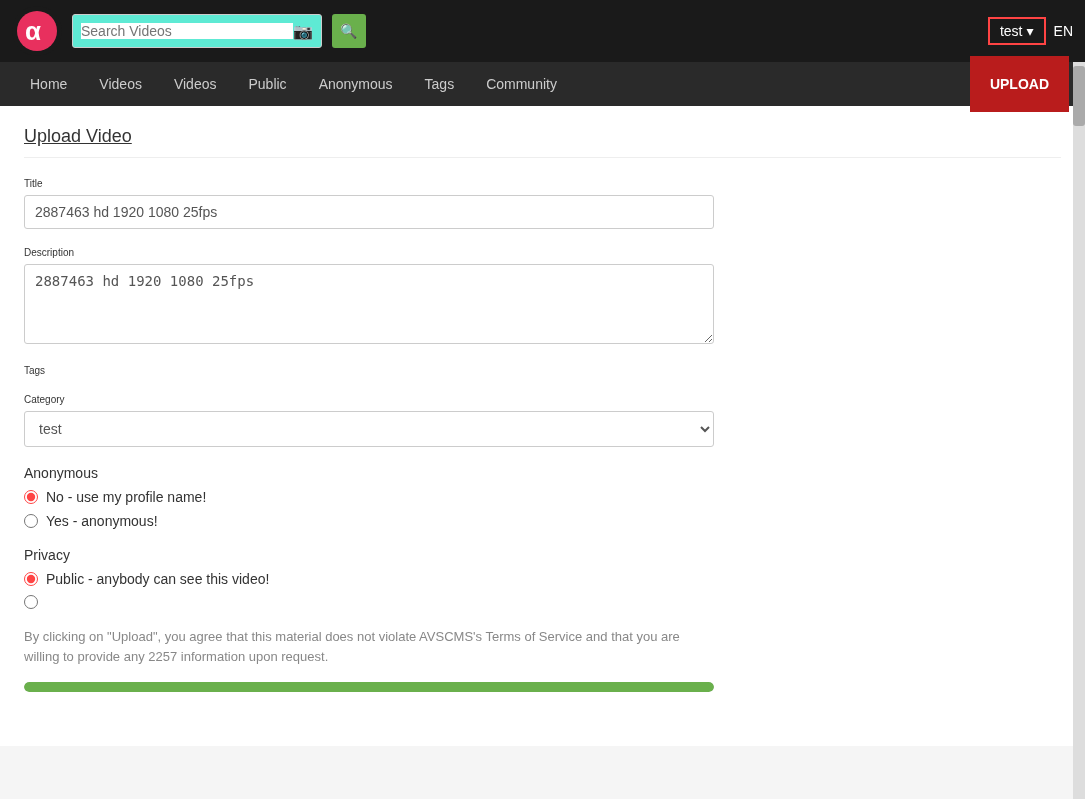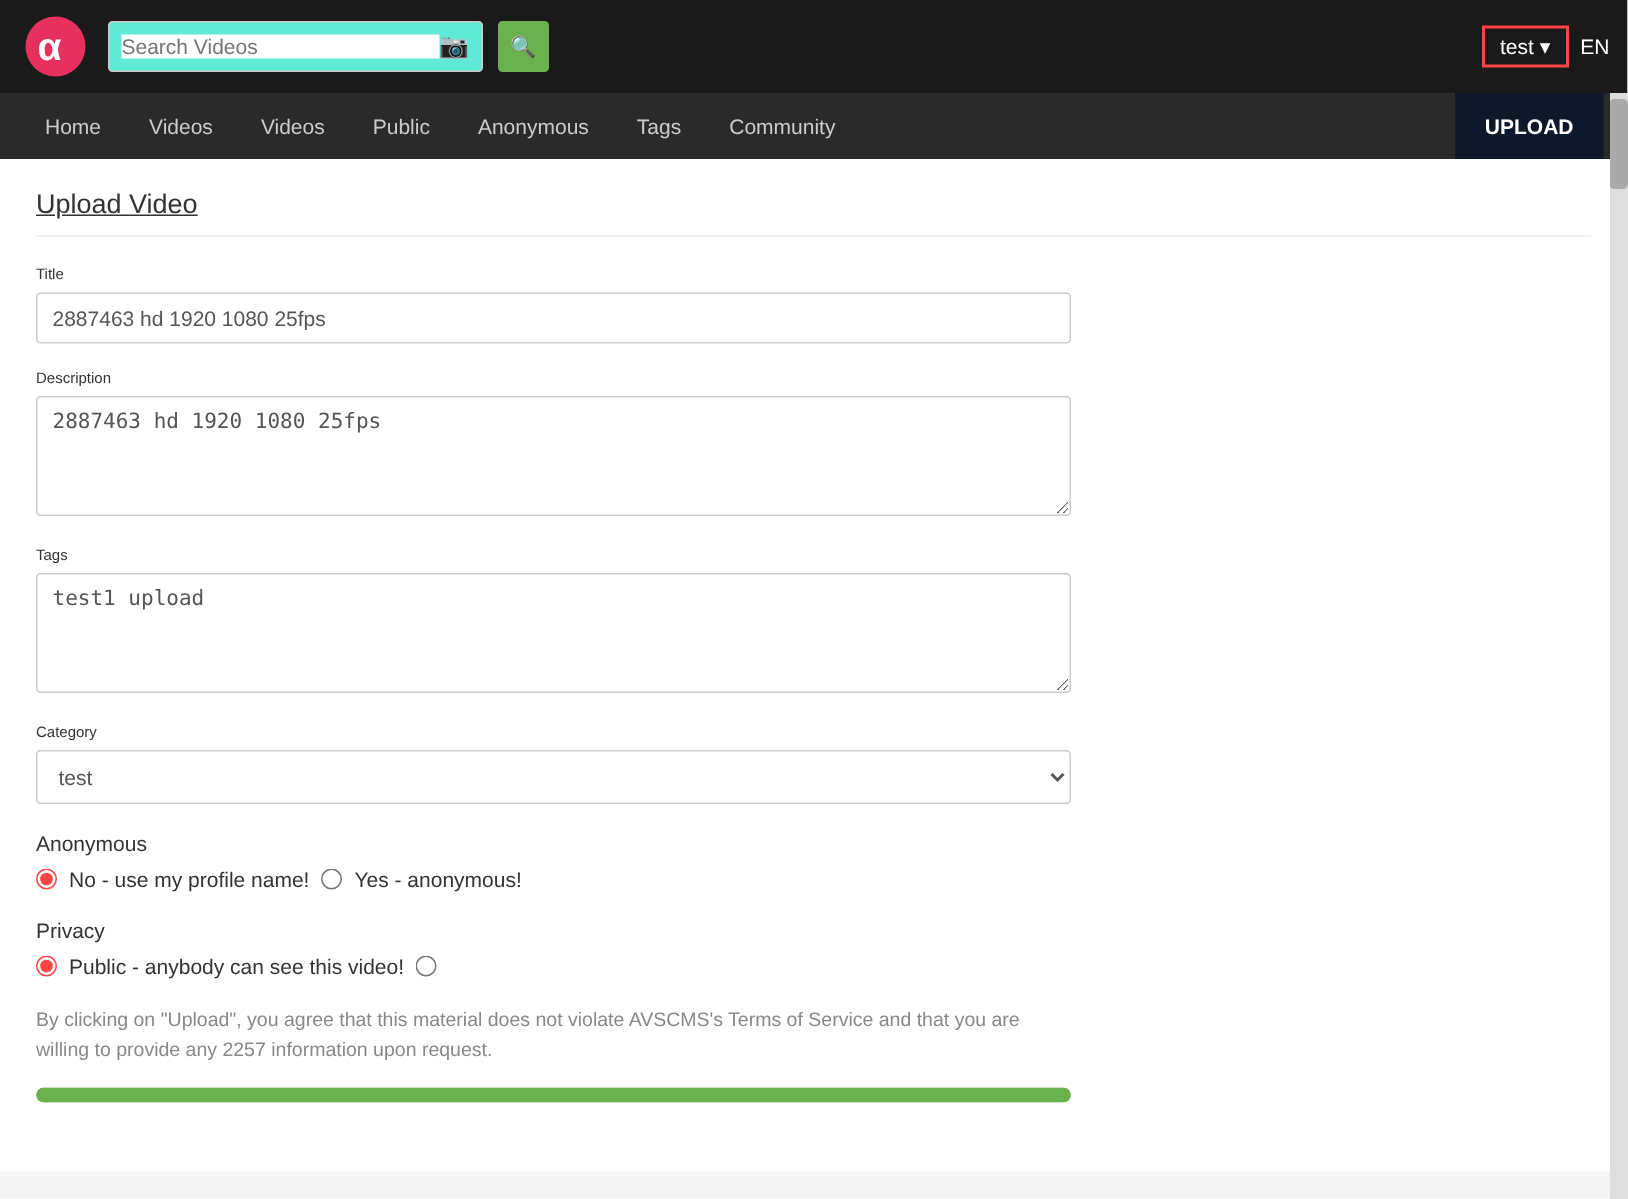--- a/index.html
+++ b/index.html
@@ -94,28 +94,28 @@
     }
     .nav-item {
       color: #ccc;
       text-decoration: none;
       padding: 10px 14px;
       font-size: 14px;
       cursor: pointer;
       display: block;
     }
     .upload-btn {
-      background: #0f172a;
+      background: #b91c1c;
       color: #fff;
       border: none;
       padding: 10px 20px;
       font-size: 14px;
       font-weight: bold;
       cursor: pointer;
-      height: 44px;
+      height: 56px;
       text-align: center;
     }
 
     
     .main {
       background: #fff;
       max-width: 1085px;
       margin: 0 auto;
       padding: 20px 24px 40px;
       min-height: 640px;
@@ -174,21 +174,21 @@
       outline: none;
     }
     .section-title {
       font-size: 14px;
       color: #333;
       margin-bottom: 8px;
       font-weight: normal;
     }
     .radio-group {
       display: flex;
-      flex-direction: row;
+      flex-direction: column;
       gap: 8px;
     }
     .radio-label {
       display: flex;
       align-items: center;
       gap: 8px;
       font-size: 14px;
       color: #333;
       cursor: pointer;
     }
@@ -290,21 +290,20 @@
       <input class="form-input" type="text" value="2887463 hd 1920 1080 25fps" style="">
     </div>
 
     <div class="form-group">
       <label class="form-label">Description</label>
       <textarea class="form-textarea" style="">2887463 hd 1920 1080 25fps</textarea>
     </div>
 
     <div class="form-group">
       <label class="form-label">Tags</label>
-      <textarea class="form-textarea" style="">test1 upload</textarea>
     </div>
 
     <div class="form-group">
       <label class="form-label">Category</label>
       <select class="form-select">
         <option>test</option>
       </select>
     </div>
 
     <div class="form-group">

